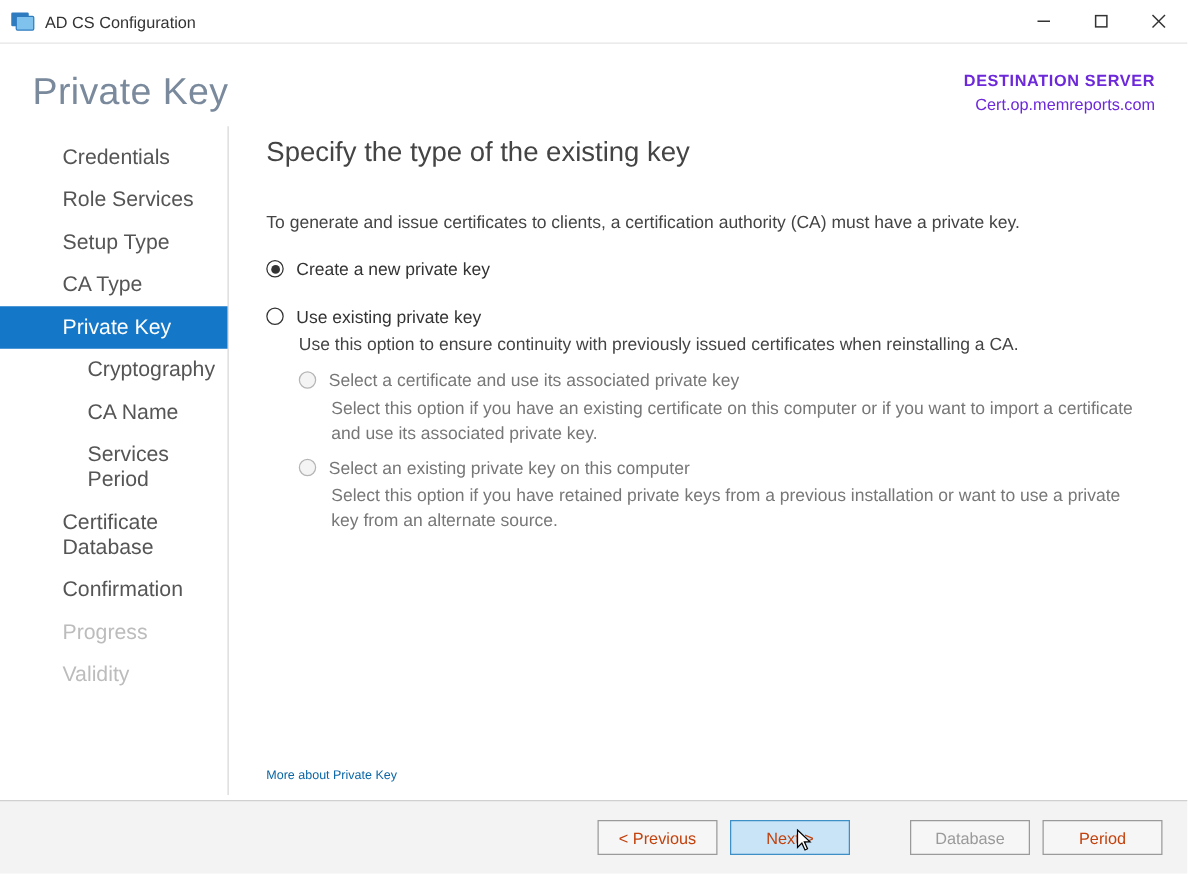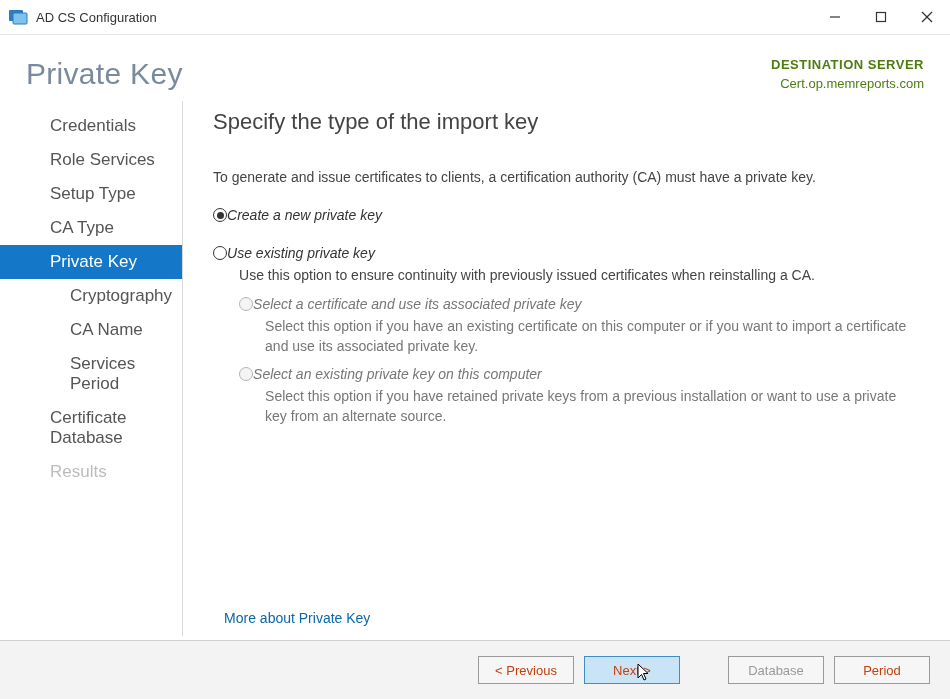--- a/index.html
+++ b/index.html
@@ -58,21 +58,21 @@
   }
   .page-title {
     font-size: 30px;
     font-weight: 300;
     color: #7a8a9c;
     letter-spacing: 0.3px;
   }
   .dest {
     text-align: right;
     font-size: 13px;
-    color: #4d7c0f;
+    color: #6d28d9;
   }
   .dest .label { font-weight: 700; letter-spacing: 0.5px; }
   .dest .server { margin-top: 4px; }
   
   .body {
     flex: 1 1 auto;
     display: flex;
     min-height: 0;
     padding-bottom: 4px;
   }
@@ -120,23 +120,23 @@
     margin-bottom: 20px;
     color: #444;
     line-height: 1.45;
   }
   .option {
     margin-bottom: 18px;
   }
   .opt-row {
     display: flex;
     align-items: center;
+    gap: 10px;
     color: #333;
     margin-bottom: 4px;
-    font-style: italic;
   }
   .opt-desc {
     margin-left: 26px;
     color: #444;
     line-height: 1.45;
   }
   .subopt {
     margin-left: 26px;
     margin-top: 10px;
   }
@@ -160,22 +160,21 @@
     background: #333;
   }
   .radio.disabled {
     border-color: #b5b5b5;
     background: #f4f4f4;
   }
   .more-link {
     margin-top: auto;
     padding-top: 30px;
     color: #0b66a6;
-    font-size: 14px;
-    margin-left: 11px;
+    font-size: 10px;
   }
   
   .footer {
     height: 58px;
     border-top: 1px solid #d0d0d0;
     background: #f3f3f3;
     display: flex;
     align-items: center;
     justify-content: flex-end;
     padding-right: 20px;
@@ -253,26 +252,28 @@
       <div class="sidebar-inner" id="sidebar-inner">
           <div class="nav-item">Credentials</div>
           <div class="nav-item">Role Services</div>
           <div class="nav-item">Setup Type</div>
           <div class="nav-item">CA Type</div>
           <div class="nav-item selected">Private Key</div>
           <div class="nav-item child">Cryptography</div>
           <div class="nav-item child">CA Name</div>
           <div class="nav-item child">Services Period</div>
           <div class="nav-item">Certificate Database</div>
-          <div class="nav-item disabled">Results</div>
+          <div class="nav-item">Confirmation</div>
+          <div class="nav-item disabled">Progress</div>
+          <div class="nav-item disabled">Validity</div>
         </div>
     </div>
 
     <div class="content">
-      <h1>Specify the type of the import key</h1>
+      <h1>Specify the type of the existing key</h1>
       <div class="intro">To generate and issue certificates to clients, a certification authority (CA) must have a private key.</div>
 
       <div class="option">
         <div class="opt-row">
           <span class="radio checked"></span>
           <span>Create a new private key</span>
         </div>
       </div>
 
       <div class="option">

